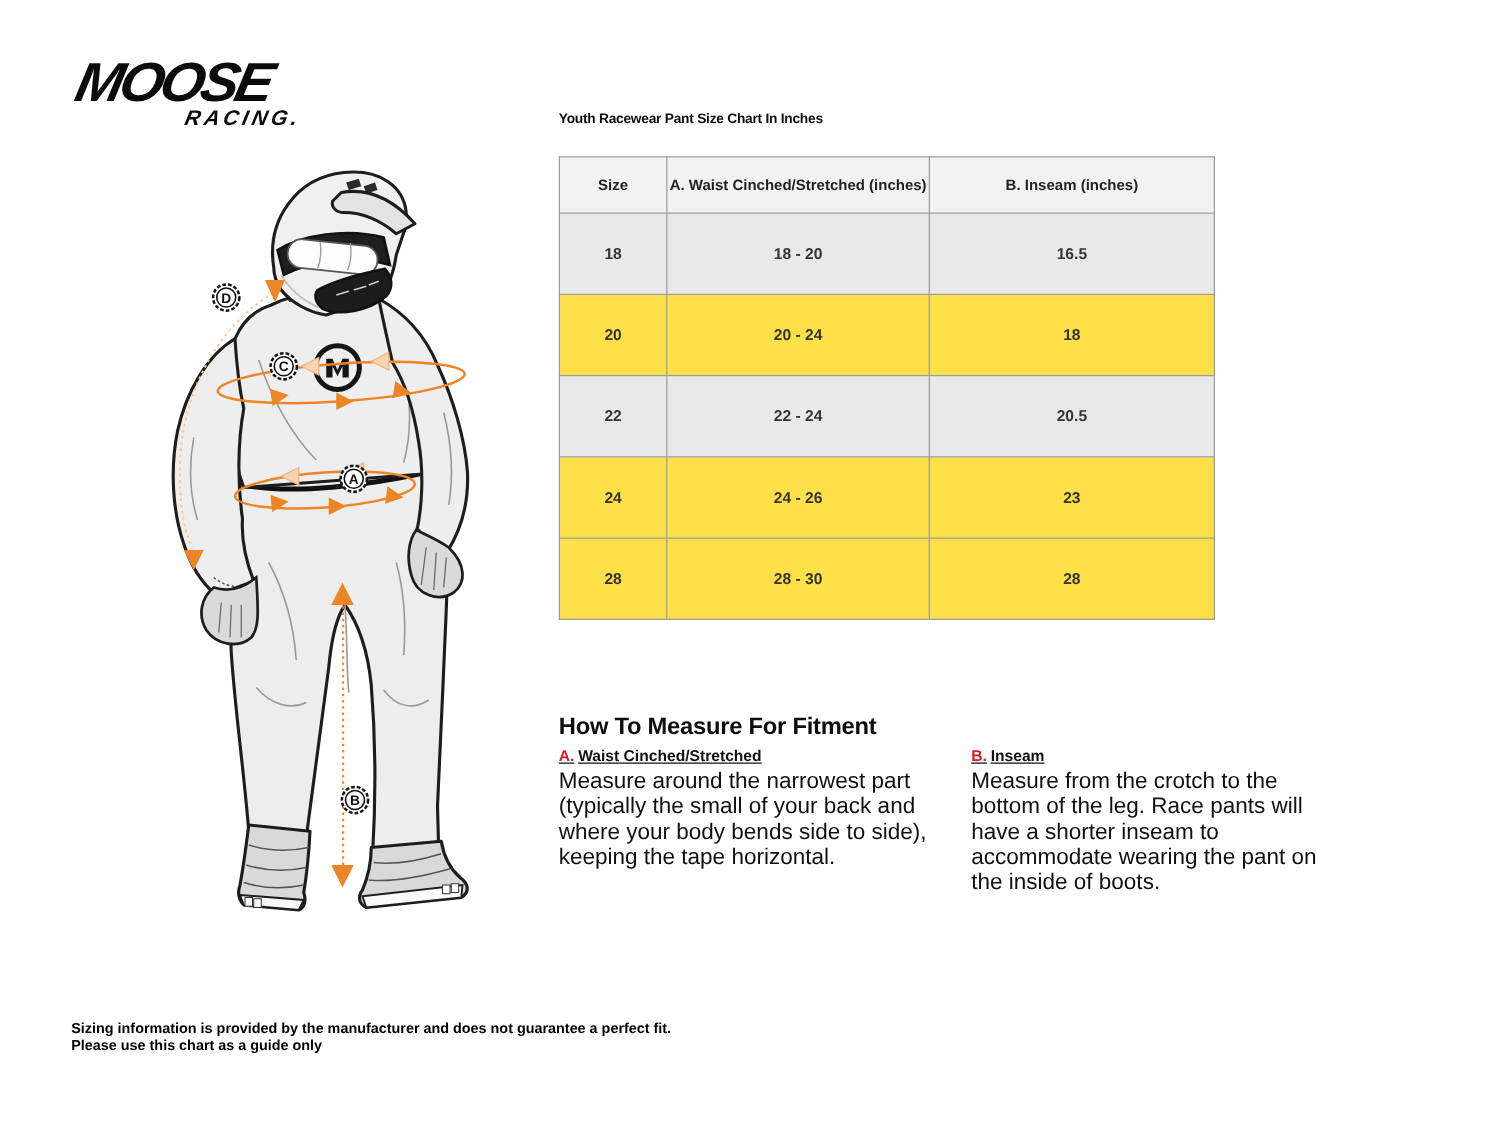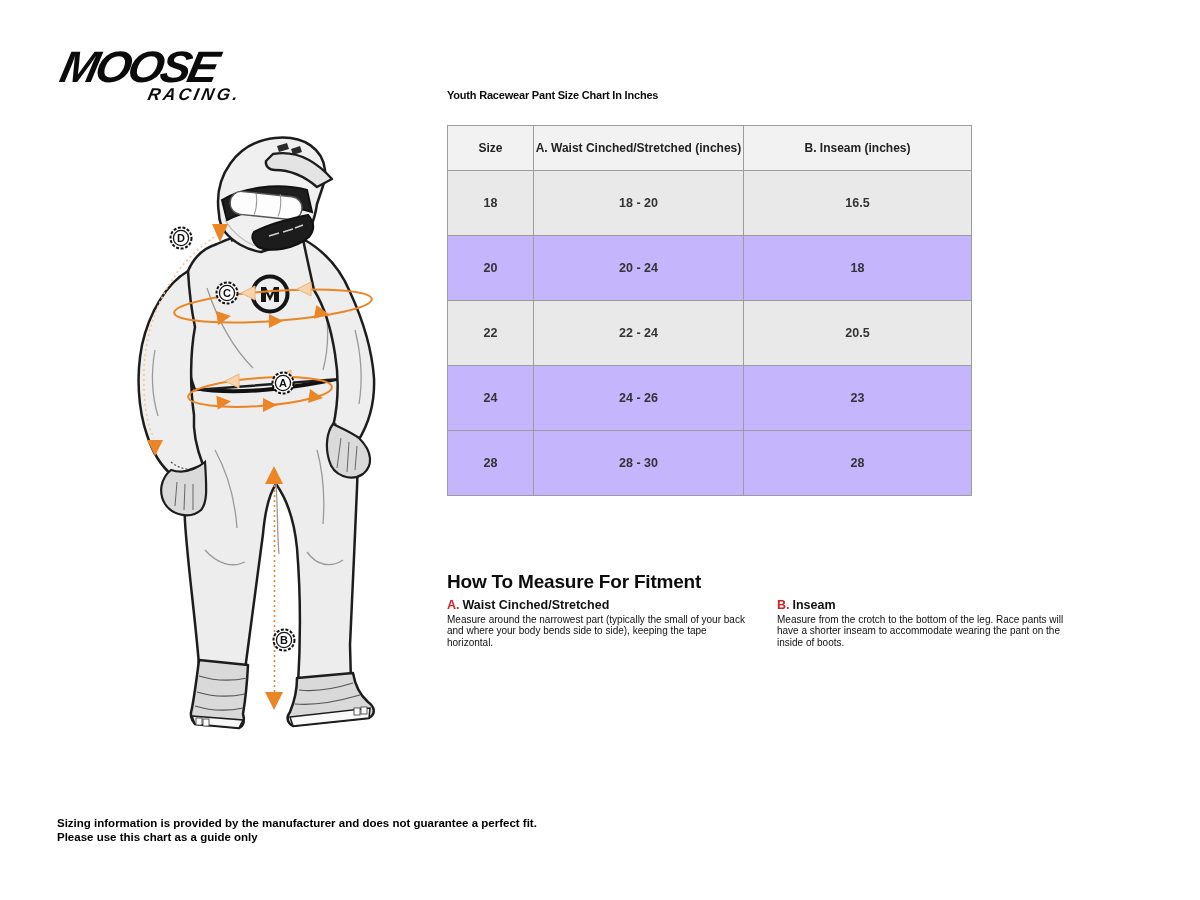--- a/index.html
+++ b/index.html
@@ -28,34 +28,34 @@
     position:absolute;left:447px;top:125px;width:524px;
     border-collapse:collapse;table-layout:fixed;
   }
   table.size-table th, table.size-table td{
     border:1px solid #9c9c9c;text-align:center;vertical-align:middle;padding:0;
   }
   table.size-table thead th{
     height:44px;background:#f2f2f2;font-size:12px;font-weight:700;color:#222;
   }
   table.size-table tbody td{
-    height:64px;font-size:12.5px;font-weight:700;color:#333;background:#c4b5fd;
+    height:64px;font-size:12.5px;font-weight:700;color:#333;background:#fde047;
   }
   table.size-table tbody tr.shaded td{background:#e9e9e9;}
   
   .howto-title{
     position:absolute;left:447px;top:571px;font-size:19px;font-weight:700;
     letter-spacing:-0.2px;color:#0d0d0d;
   }
   .measure-col{position:absolute;top:598px;width:302px;}
   .measure-col.col-a{left:447px;}
   .measure-col.col-b{left:777px;}
-  .measure-head{font-size:12.5px;font-weight:700;color:#111;}
+  .measure-head{font-size:12.5px;font-weight:700;color:#111;text-decoration:underline;}
   .measure-head .letter{color:#d22027;margin-right:3px;}
-  .measure-body{font-size:10px;line-height:1.13;color:#101010;margin-top:2px;}
+  .measure-body{font-size:18px;line-height:1.13;color:#101010;margin-top:2px;}
   
   .footer{position:absolute;left:57px;top:816px;font-size:11.5px;line-height:1.25;color:#000;font-weight:bold;}
   
   .figure{position:absolute;left:55px;top:120px;width:380px;height:620px;}
 </style>
 </head>
 <body>
 
 <div class="logo">
   <div class="logo-top">MOOSE</div>

